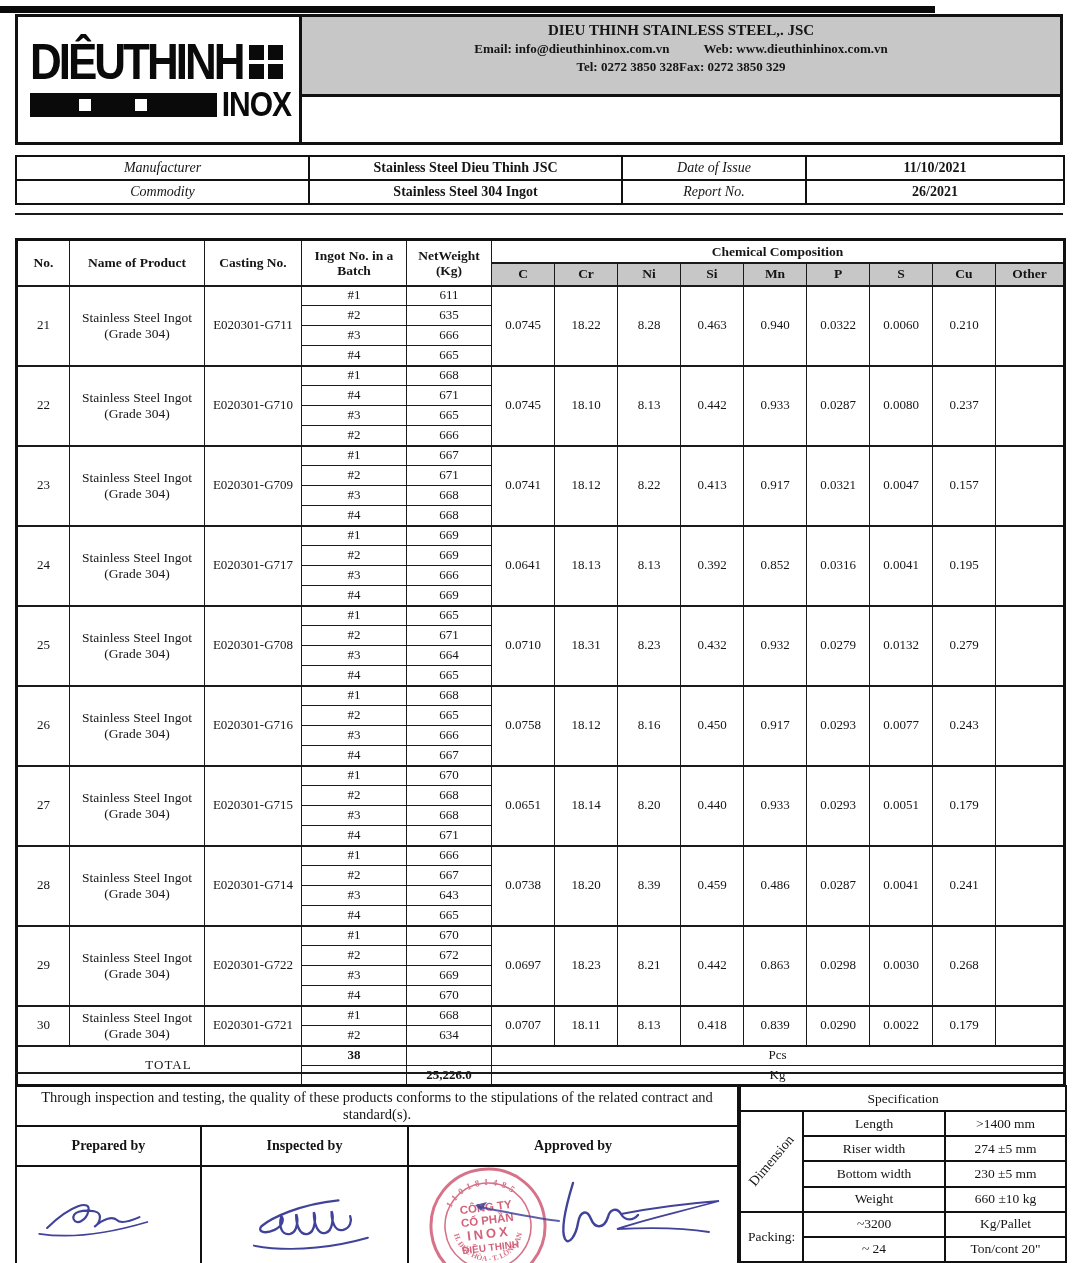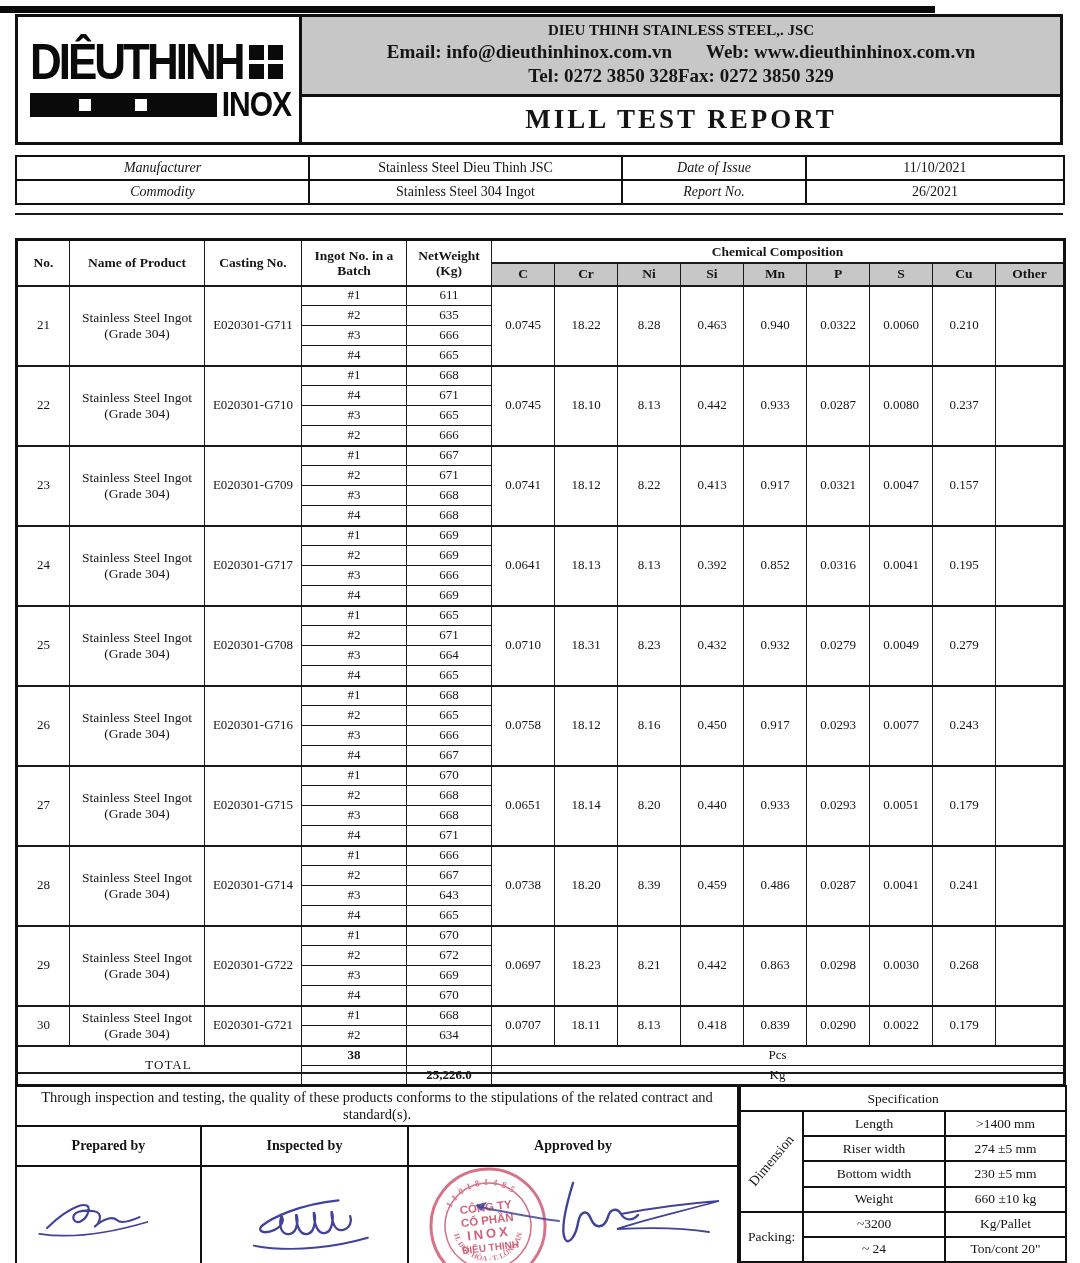--- a/index.html
+++ b/index.html
@@ -21,31 +21,31 @@
   .logo-row2 { display:flex; align-items:center; margin-top:5px; }
   .logo-bar { position:relative; flex:1; height:24px; background:#0a0a0a; }
   .logo-bar i { position:absolute; top:6px; width:12px; height:12px; background:#fff; }
   .logo-bar i:nth-child(1){ left:26%; } .logo-bar i:nth-child(2){ left:56%; }
   .logo-inox { font-family:"Liberation Sans","DejaVu Sans",sans-serif; font-weight:900; font-size:30px;
     letter-spacing:-1px; margin-left:5px; transform:scaleY(1.15); color:#0a0a0a; }
   .header-right { flex:1; display:flex; flex-direction:column; }
   .company-info { height:80px; background:#c7c7c7; border-bottom:3px solid #111; text-align:center; padding-top:5px; }
   .company-name { font-weight:bold; font-size:15px; }
   .company-address { font-weight:bold; font-size:13.5px; margin-top:2px; }
-  .company-line { display:flex; justify-content:center; font-weight:bold; font-size:19px; margin-top:2px; }
+  .company-line { display:flex; justify-content:center; font-weight:bold; font-size:13px; margin-top:2px; }
   .company-line.email-web { gap:34px; }
   .company-line.tel-fax { }
   .title-band { flex:1; display:flex; align-items:center; justify-content:center; }
   .report-title { font-weight:bold; font-size:27px; letter-spacing:3px; }
 
   
   .info-table { position:absolute; top:155px; left:15px; width:1048px; border-collapse:collapse; table-layout:fixed; }
   .info-table td { border:2px solid #111; height:24px; text-align:center; font-size:14px; }
   .info-table .lbl { font-style:italic; }
-  .info-table .val { font-weight:normal; }
+  .info-table .val { font-weight:bold; }
 
   .rule { position:absolute; left:15px; width:1048px; height:2px; background:#1a1a1a; }
   .rule-a { top:213px; } .rule-b { top:1072px; }
 
   
   .main-table { position:absolute; top:238px; left:15px; width:1048px; border-collapse:collapse;
     table-layout:fixed; border:3px solid #111; }
   .main-table th, .main-table td { border:1.5px solid #1a1a1a; text-align:center; vertical-align:middle;
     line-height:1.12; overflow:hidden; }
   .main-table th { font-size:13.5px; font-weight:bold; height:23px; }
@@ -108,23 +108,20 @@
       <div class="company-info">
         <div class="company-name">DIEU THINH STAINLESS STEEL,. JSC</div>
         <div class="company-line email-web">
           <span>Email: info@dieuthinhinox.com.vn</span>
           <span>Web: www.dieuthinhinox.com.vn</span>
         </div>
         <div class="company-line tel-fax">
           <span>Tel: 0272 3850 328</span>
           <span>Fax: 0272 3850 329</span>
         </div>
-      </div>
-      <div class="title-band">
-        <div class="report-title">MILL TEST REPORT</div>
       </div>
     </div>
   </div>
 
   <table class="info-table">
     <colgroup>
         <col style="width:293px">
         <col style="width:313px">
         <col style="width:184px">
         <col style="width:258px">
@@ -324,21 +321,21 @@
           </td>
           <td rowspan="4">E020301-G708</td>
           <td>#1</td>
           <td>665</td>
           <td rowspan="4">0.0710</td>
           <td rowspan="4">18.31</td>
           <td rowspan="4">8.23</td>
           <td rowspan="4">0.432</td>
           <td rowspan="4">0.932</td>
           <td rowspan="4">0.0279</td>
-          <td rowspan="4">0.0049</td>
+          <td rowspan="4">0.0132</td>
           <td rowspan="4">0.279</td>
           <td rowspan="4"></td>
         </tr>
         <tr>
           <td>#2</td>
           <td>671</td>
         </tr>
         <tr>
           <td>#3</td>
           <td>664</td>

